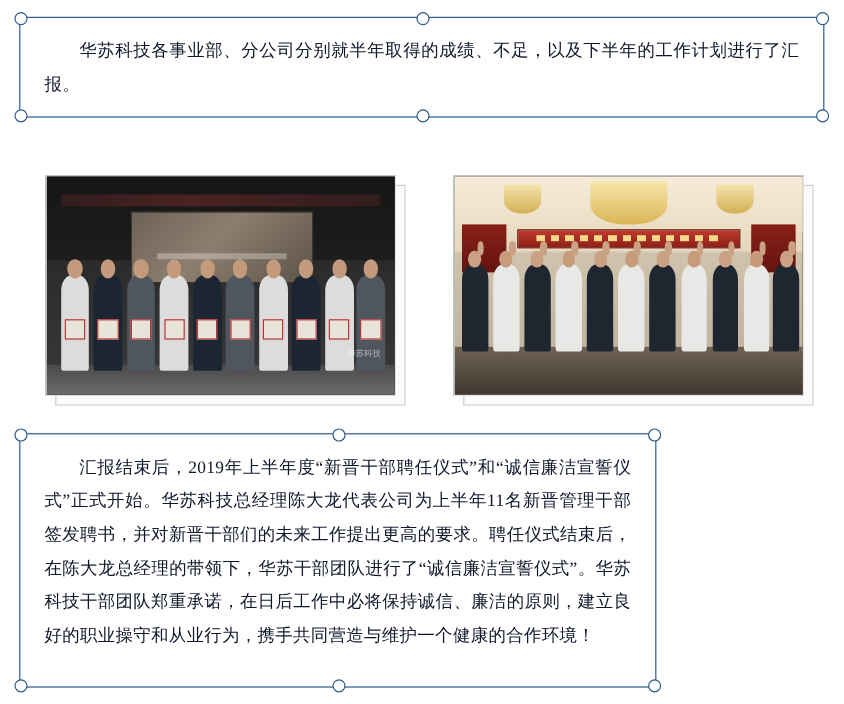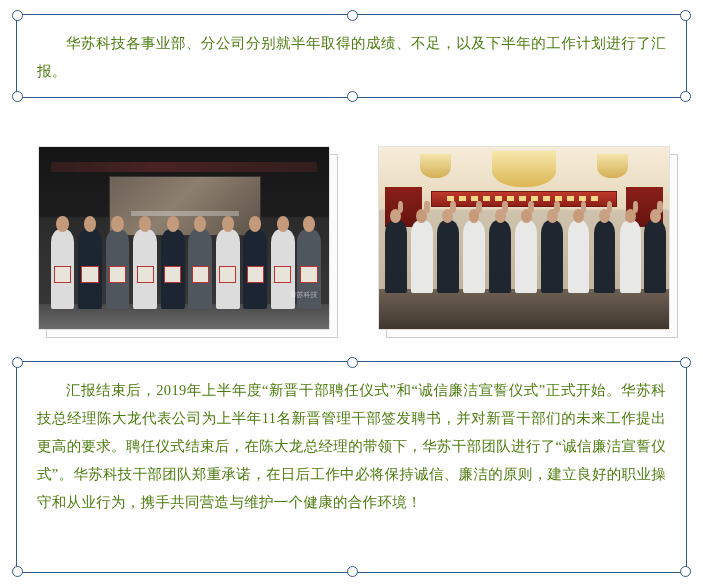--- a/index.html
+++ b/index.html
@@ -28,21 +28,21 @@
     background: #ffffff;
   }
   .textbox .inner {
     position: relative;
     padding: 14px 20px 12px 20px;
   }
   .para {
     font-family: "Liberation Serif", serif;
     font-size: 14.5px;
     line-height: 28px;
-    color: #4d7c0f;
+    color: #0f172a;
     text-align: justify;
     text-indent: 2em;
     letter-spacing: 0.3px;
     margin: 0;
   }
   
   .dot {
     position: absolute;
     width: 9px;
     height: 9px;
@@ -59,21 +59,21 @@
 
   #box-top {
     left: 16px;
     top: 14px;
     width: 671px;
     height: 84px;
   }
   #box-bottom {
     left: 16px;
     top: 361px;
-    width: 671px;
+    width: 531px;
     height: 212px;
   }
 
   
   .photos {
     position: absolute;
     left: 16px;
     top: 136px;
     width: 671px;
     height: 210px;

